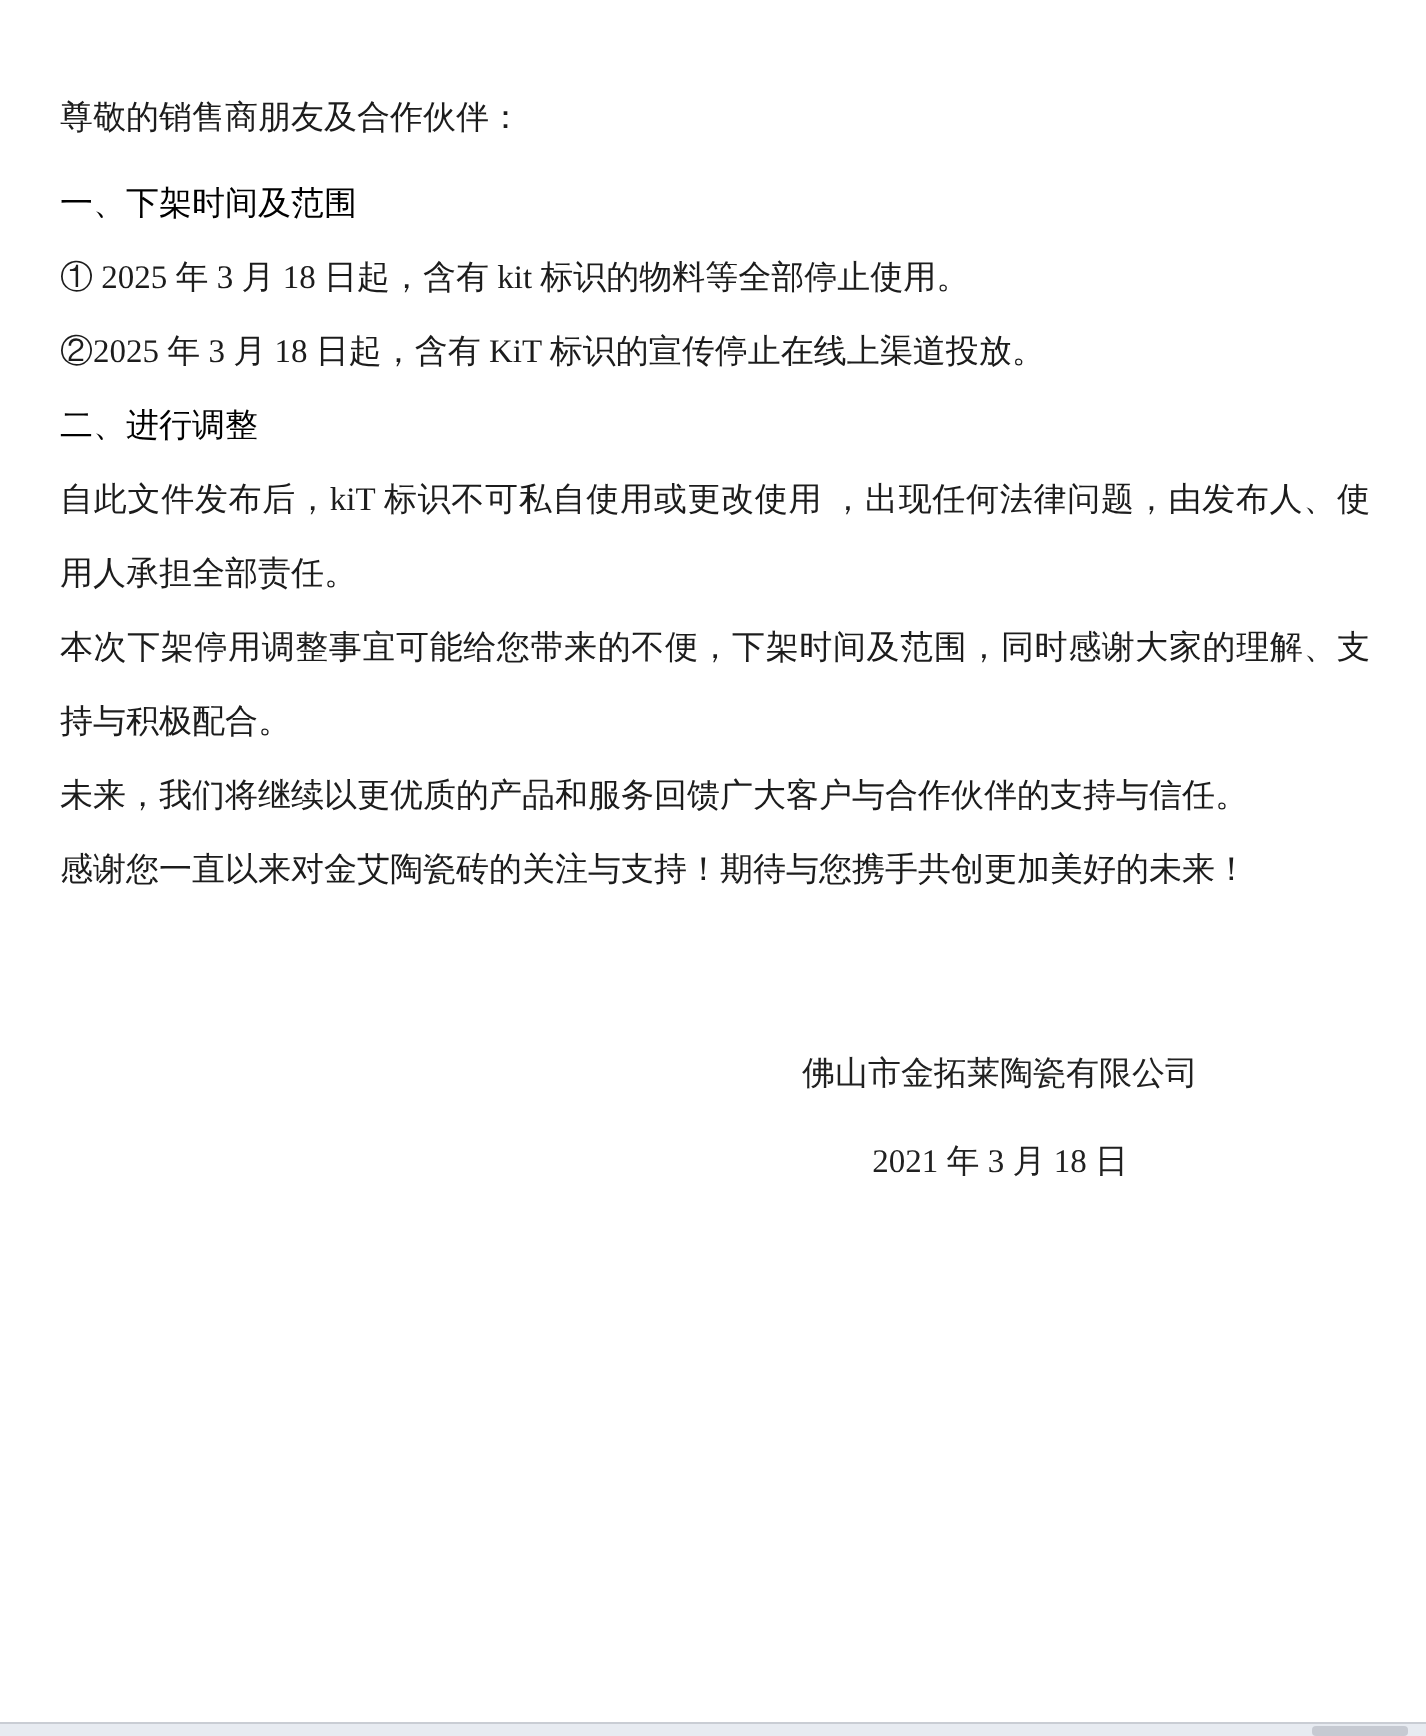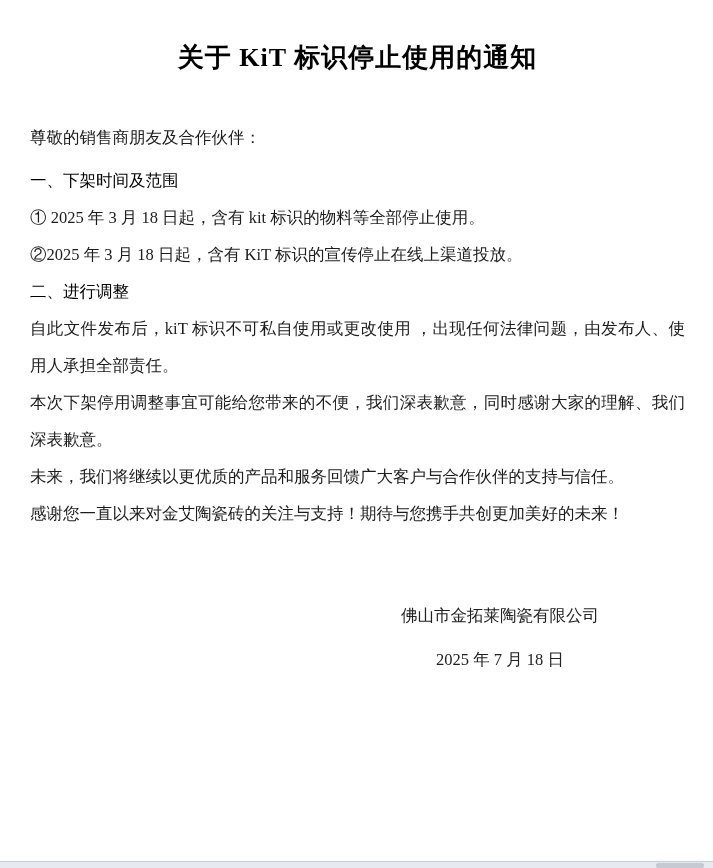--- a/index.html
+++ b/index.html
@@ -77,49 +77,48 @@
     height: 5px;
     background: #c6cad2;
     border-radius: 2px;
   }
 </style>
 </head>
 <body>
 
 <div class="page">
 
-  <h1 class="doc-title">关于 KiT 标识停止使用的通知</h1>
 
   <div class="body-text">
 
     <p class="salutation">尊敬的销售商朋友及合作伙伴：</p>
 
 
     <p class="section-heading">一、下架时间及范围</p>
 
     <p class="list-item">① 2025 年 3 月 18 日起，含有 kit 标识的物料等全部停止使用。</p>
 
     <p class="list-item">②2025 年 3 月 18 日起，含有 KiT 标识的宣传停止在线上渠道投放。</p>
 
     <p class="section-heading">二、进行调整</p>
 
     <p>自此文件发布后，kiT 标识不可私自使用或更改使用 ，出现任何法律问题，由发布人、使用人承担全部责任。</p>
 
-    <p>本次下架停用调整事宜可能给您带来的不便，我们深表歉意，同时感谢大家的理解、我们深表歉意。</p>
+    <p>本次下架停用调整事宜可能给您带来的不便，下架时间及范围，同时感谢大家的理解、支持与积极配合。</p>
 
     <p>未来，我们将继续以更优质的产品和服务回馈广大客户与合作伙伴的支持与信任。</p>
 
     <p>感谢您一直以来对金艾陶瓷砖的关注与支持！期待与您携手共创更加美好的未来！</p>
 
   </div>
 
   <div class="signature-block">
     <div class="signature-inner">
       <div class="signature-company">佛山市金拓莱陶瓷有限公司</div>
-      <div class="signature-date">2025 年 7 月 18 日</div>
+      <div class="signature-date">2021 年 3 月 18 日</div>
     </div>
   </div>
 
   <div class="h-scrollbar">
     <div class="h-scrollbar-thumb"></div>
   </div>
 
 </div>
 
 </body></html>

